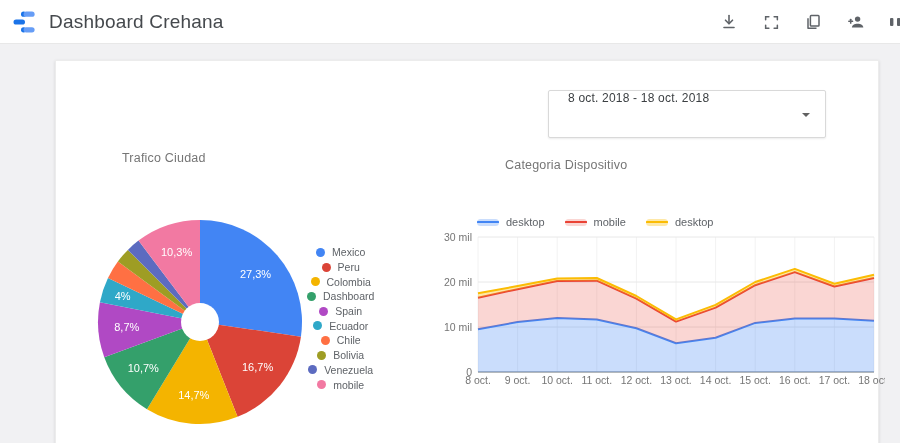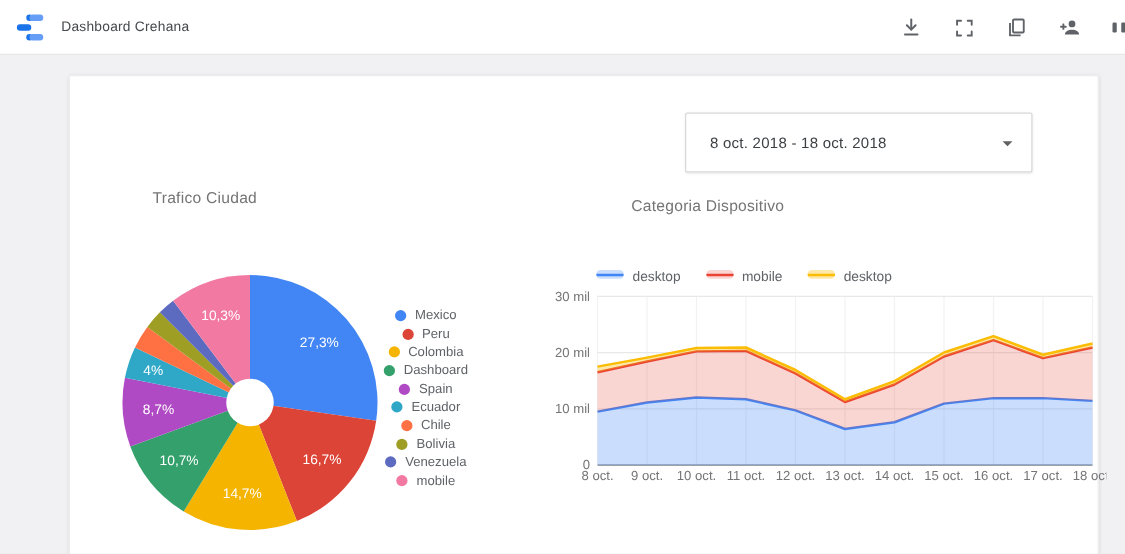--- a/index.html
+++ b/index.html
@@ -9,60 +9,60 @@
     position:relative; width:900px; height:443px; overflow:hidden;
     background:#f1f1f3; margin:0 auto;
   }
   
   .header {
     position:absolute; left:0; top:0; width:900px; height:44px;
     background:#ffffff; border-bottom:1px solid #e8e8e8;
     display:flex; align-items:center; z-index:5;
   }
   .logo { margin-left:11px; width:26px; height:26px; flex:0 0 auto; }
-  .app-title { margin-left:12px; font-size:11px; color:#45494d; font-weight:500; letter-spacing:.2px; }
+  .app-title { margin-left:12px; font-size:19px; color:#45494d; font-weight:500; letter-spacing:.2px; }
   .header-actions { position:absolute; right:0; top:0; height:44px; display:flex; align-items:center; }
   .icon-btn {
     width:26px; height:26px; border:none; background:transparent; cursor:pointer;
     display:flex; align-items:center; justify-content:center; margin-right:16px; padding:0;
   }
   .icon-btn svg { display:block; }
   .icon-btn.partial { margin-right:-10px; }
   
   .canvas {
     position:absolute; left:55px; top:60px; width:824px; height:400px;
     background:#ffffff; border:1px solid #ececec;
     box-shadow:0 1px 3px rgba(0,0,0,.12);
   }
   
   .date-card {
     position:absolute; left:548px; top:90px; width:278px; height:48px;
     background:#fff; border:1px solid #d9d9d9; border-radius:2px;
     box-shadow:0 1px 2px rgba(0,0,0,.08);
-    display:flex; align-items:center; cursor:pointer;
+    display:flex; cursor:pointer;
   }
   .date-card .date-label { margin-left:19px; font-size:12px; color:#3c4043; letter-spacing:.2px; }
   .date-card .caret {
     position:absolute; right:15px; top:22px; width:0; height:0;
     border-left:4px solid transparent; border-right:4px solid transparent;
     border-top:4px solid #616161;
   }
   
   .chart-title { position:absolute; font-size:12.5px; color:#757575; letter-spacing:.2px; }
   #pie-title { left:122px; top:151px; }
   #area-title { left:505px; top:158px; }
   
   #pie-svg { position:absolute; left:95px; top:217px; }
   .pie-legend { position:absolute; left:307px; top:245px; }
   .pie-legend .row { display:flex; align-items:center; height:14.7px;justify-content:center; }
   .pie-legend .dot { width:9px; height:9px; border-radius:50%; margin-right:7px; flex:0 0 auto; }
   .pie-legend .lbl { font-size:10.5px; color:#5f6368; }
   
   .area-legend { position:absolute; left:477px; top:216px; display:flex; align-items:center; }
-  .area-legend .item { display:flex; margin-right:20px; }
+  .area-legend .item { display:flex; align-items:center; margin-right:20px; }
   .area-legend .swatch { position:relative; width:22px; height:7px; border-radius:3.5px; margin-right:7px; overflow:hidden; }
   .area-legend .swatch .core { position:absolute; left:0; right:0; top:2.5px; height:2px; }
   .area-legend .lbl { font-size:11px; color:#5f6368; }
   #area-svg { position:absolute; left:435px; top:230px; }
   text { font-family:"Liberation Sans", sans-serif; }
 </style>
 </head>
 <body>
 
 <div class="app">

